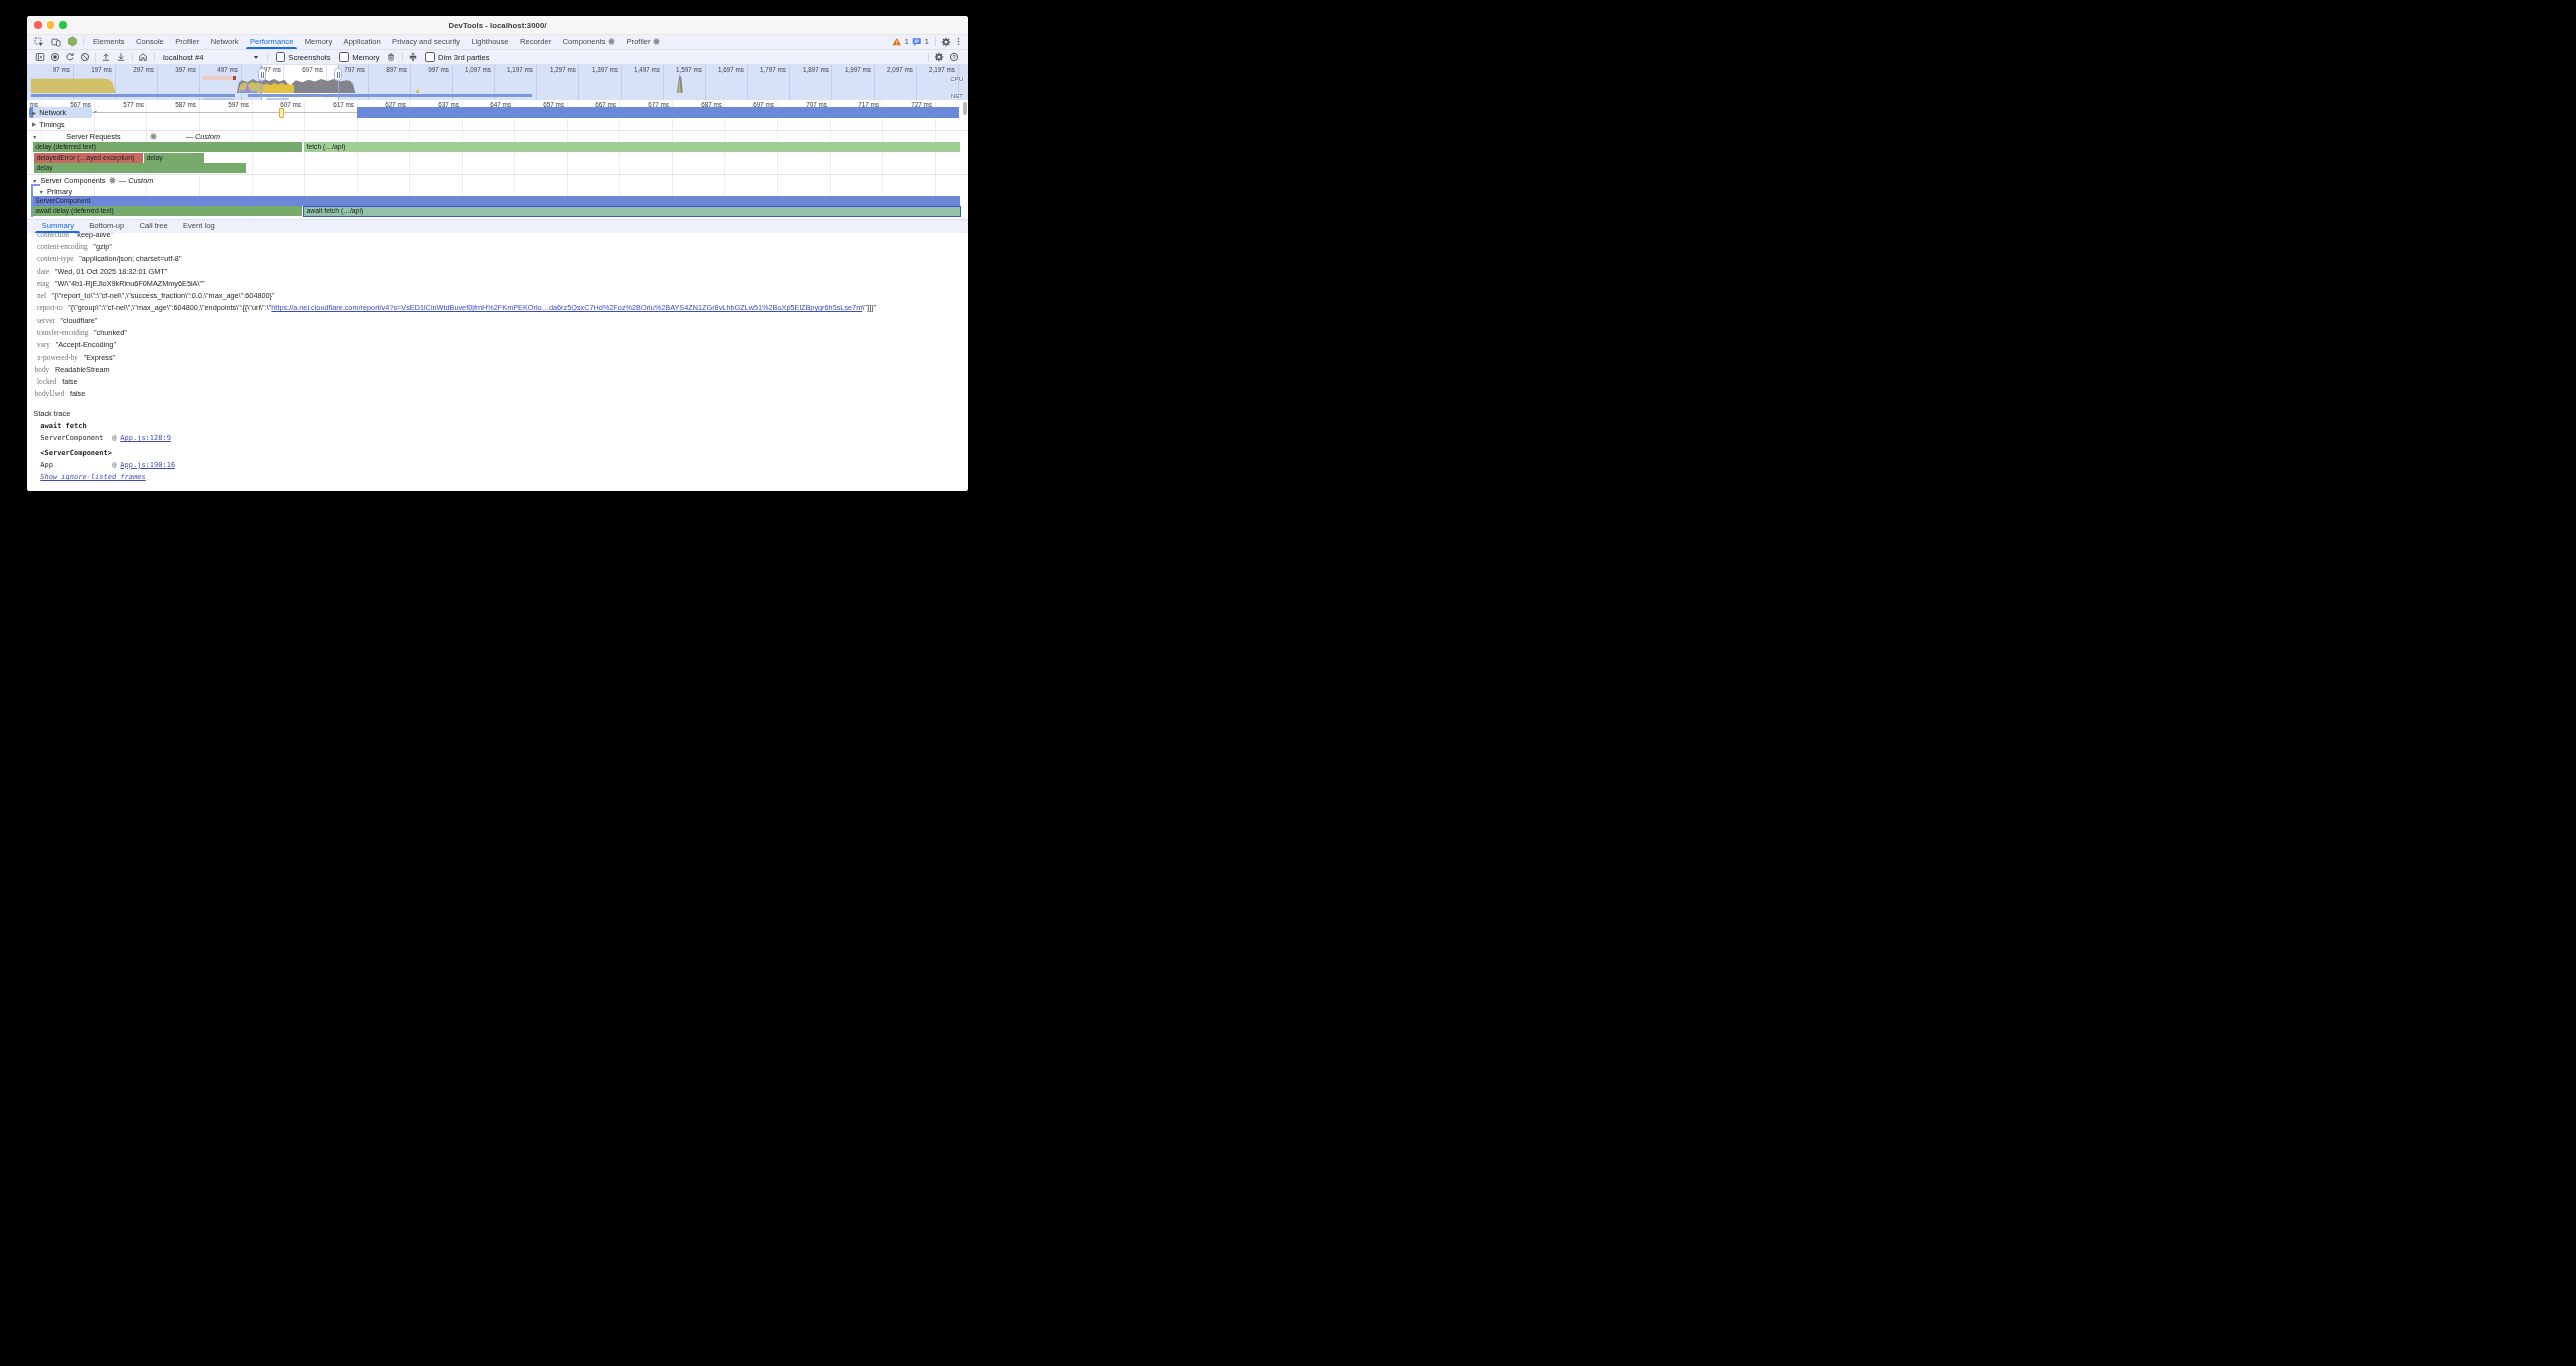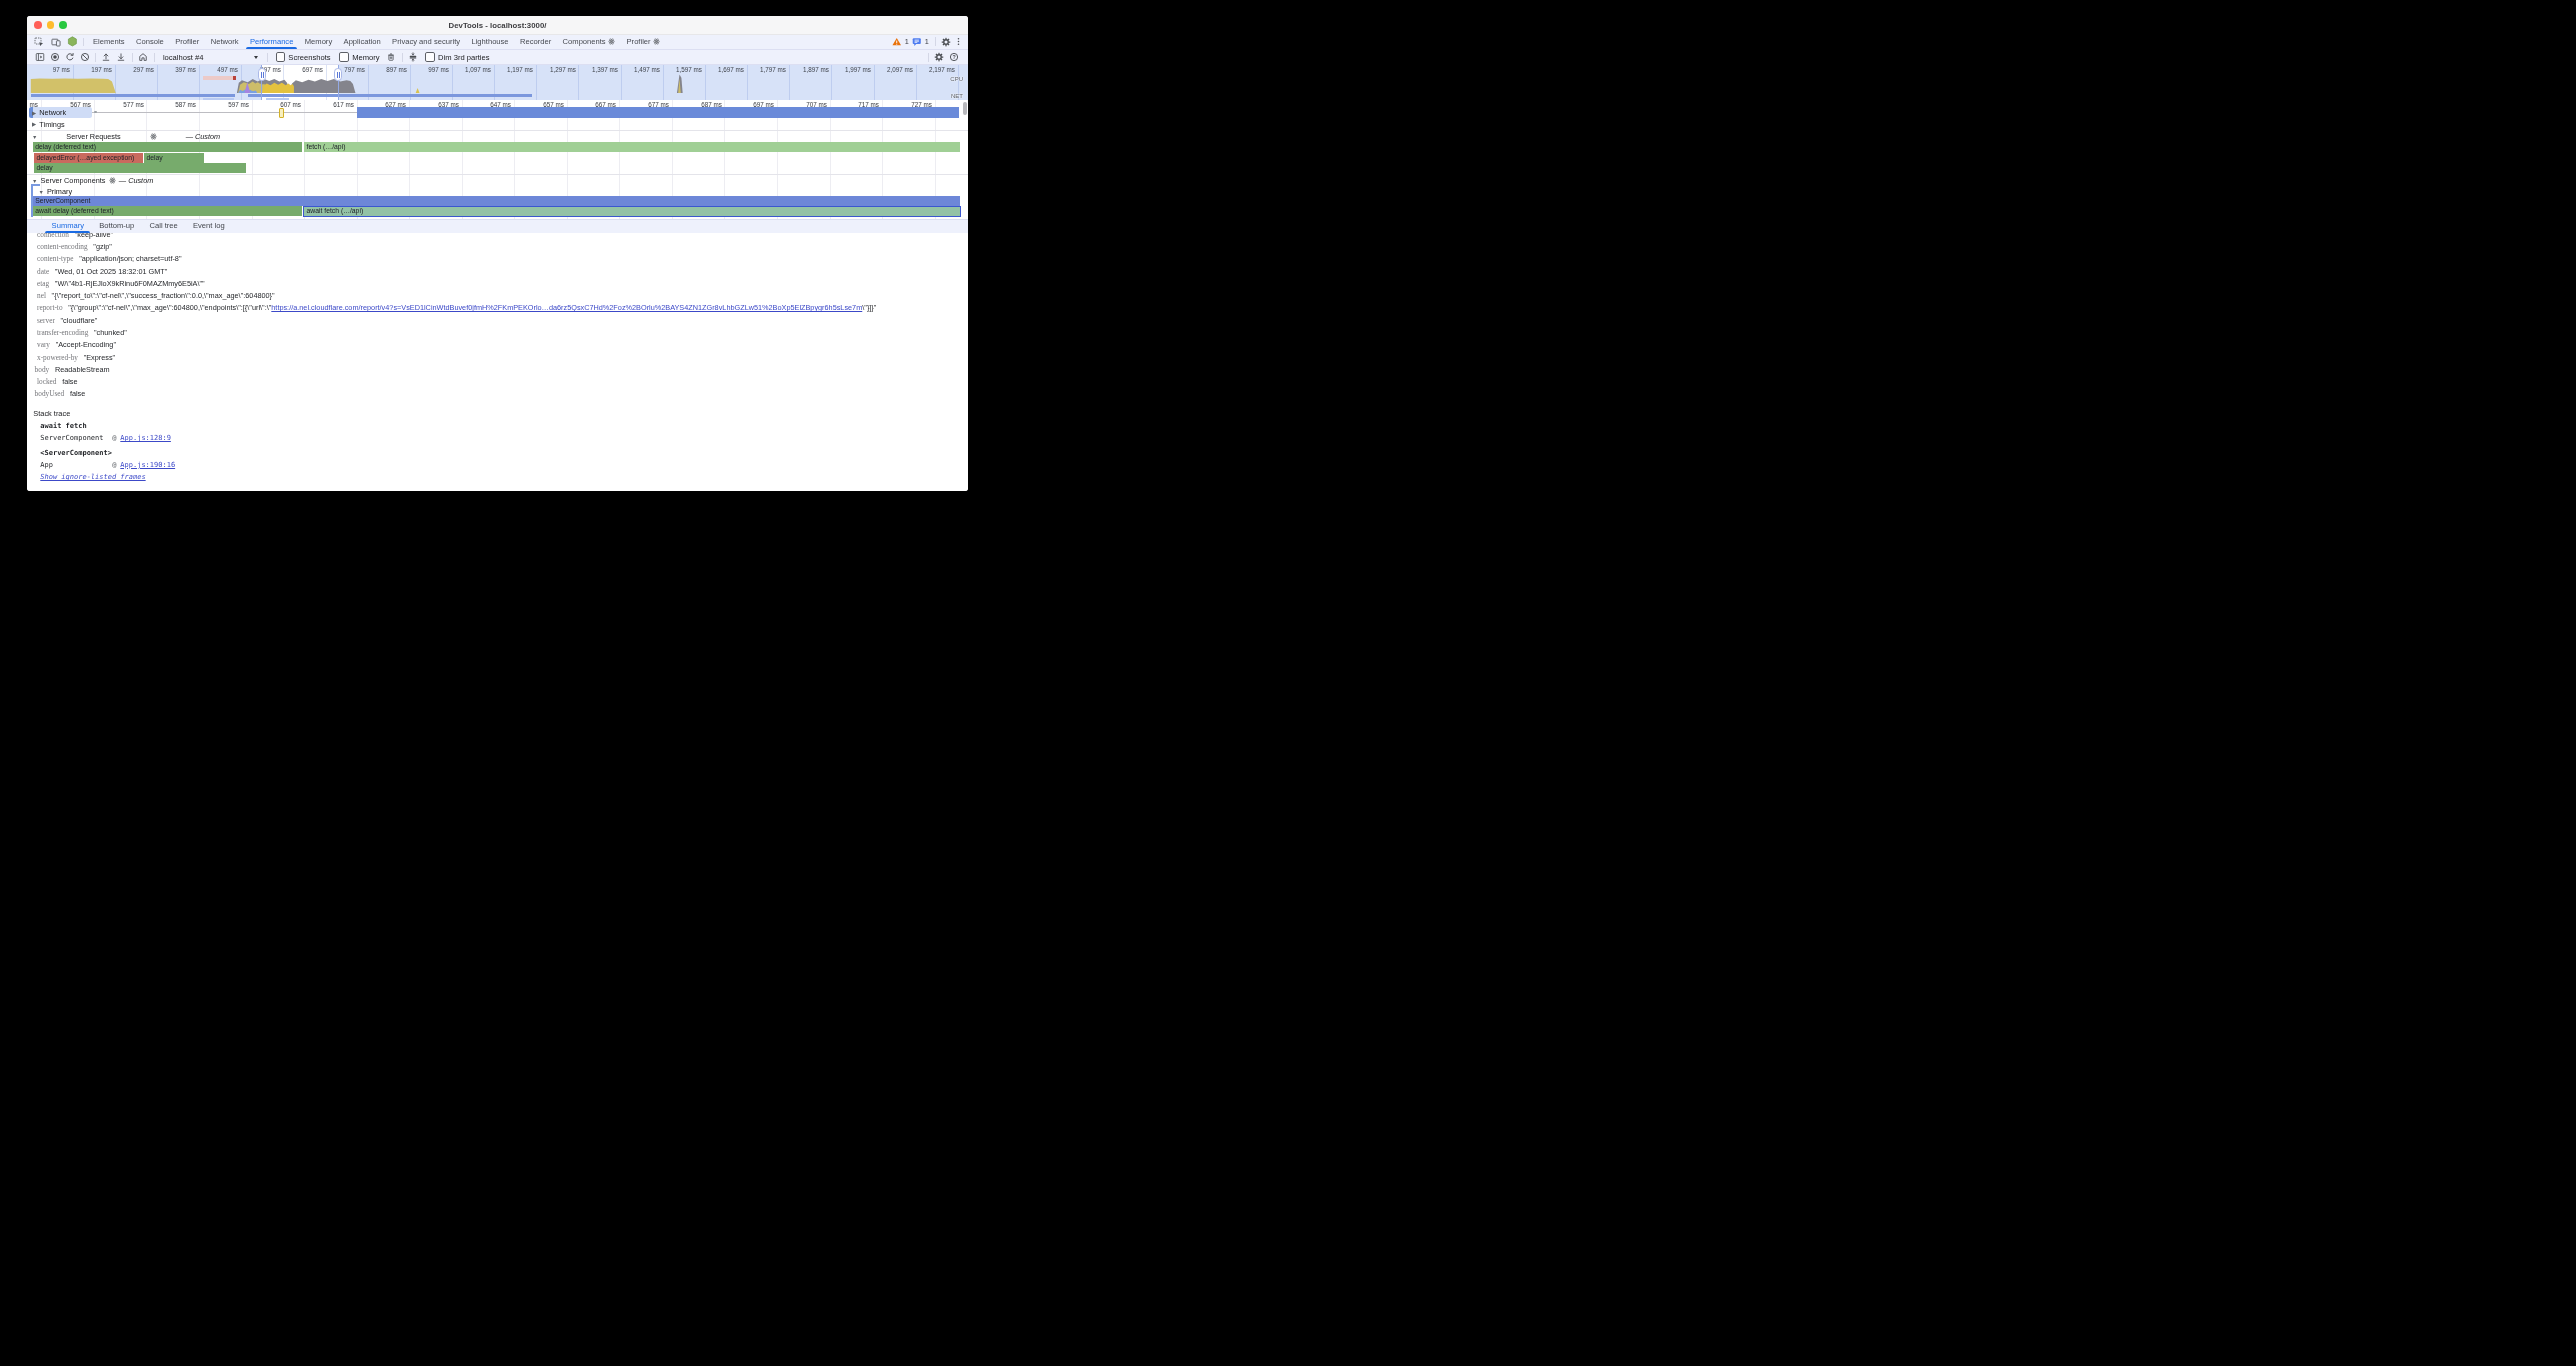--- a/index.html
+++ b/index.html
@@ -66,21 +66,21 @@
   .bar{position:absolute;height:9.5px;line-height:9.5px;font-size:6.8px;color:#20232a;padding-left:2.5px;
        white-space:nowrap;overflow:hidden;box-sizing:border-box;}
   .bar.green{background:#77ab6c}.bar.lgreen{background:#a0cf95}.bar.red{background:#c96a5e}
   .bar.blue{background:#6d87d8;}
   .bar.sel{background:#93c2a6;border:1.3px solid #3b57cf;height:10.8px;line-height:8.2px;}
   #sc-vline{position:absolute;left:4.4px;top:86px;width:1.6px;height:31px;background:#7a9ae0;}
   #sc-vline-top{position:absolute;left:4.4px;top:84px;width:9px;height:1.9px;background:#7a9ae0;}
   #vscroll{position:absolute;right:1.3px;top:1.9px;width:3.8px;height:12.7px;border-radius:1.9px;background:#b8b8bc;}
   
   #tabstrip{position:absolute;left:0;top:203px;width:100%;height:12.7px;background:#eef1fc;border-top:0.6px solid #dcdff2;
-            border-bottom:0.6px solid #dcdff2;display:flex;padding-left:17px;box-sizing:content-box;font-size:7.6px;}
+            border-bottom:0.6px solid #dcdff2;display:flex;padding-left:7px;box-sizing:content-box;font-size:7.6px;}
   .btab{padding:0 7.6px;line-height:12.7px;color:#43464c;position:relative;}
   .btab.active{color:#1a6ae3;}
   .btab.active::after{content:"";position:absolute;left:1.3px;right:1.3px;bottom:-0.6px;height:1.9px;background:#1a6ae3;border-radius:1.9px 1.9px 0 0;}
   
   #summary{position:absolute;left:0;top:217px;bottom:0;width:100%;background:#fff;overflow:hidden;}
   #props{margin-top:-4.4px;}
   .prow{line-height:12.3px;padding-left:10px;font-size:7.3px;color:#1f2125;white-space:nowrap;}
   .prow.shallow{padding-left:7.6px;}
   .pkey{color:#75767a;margin-right:5.7px;font-family:Liberation Serif, serif;}
   a.plink{color:#3c49c8;text-decoration:underline;cursor:pointer;}

